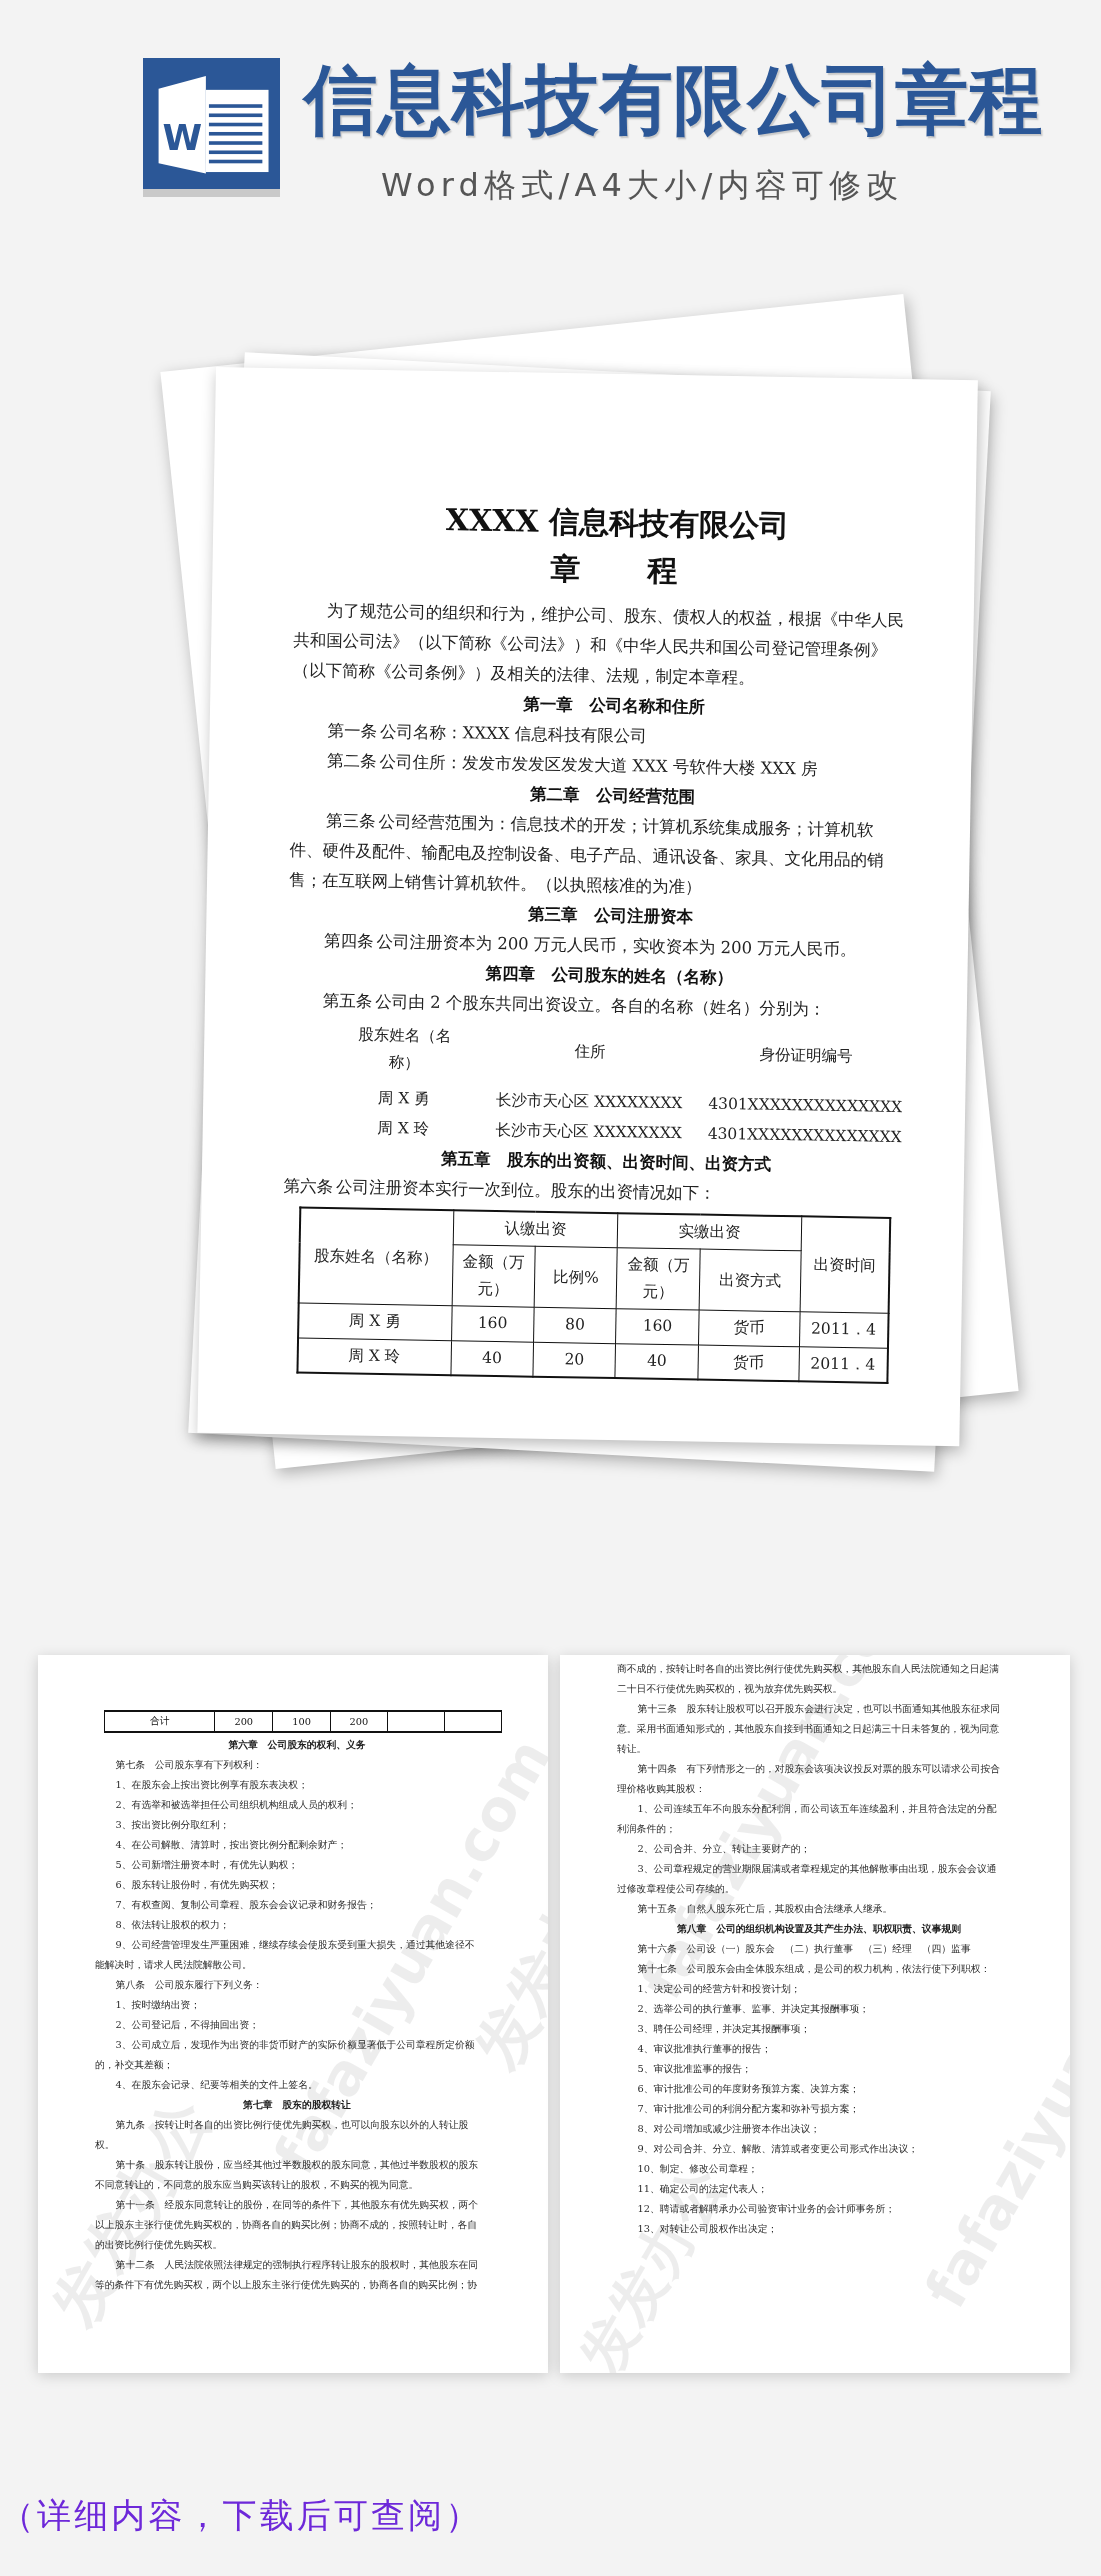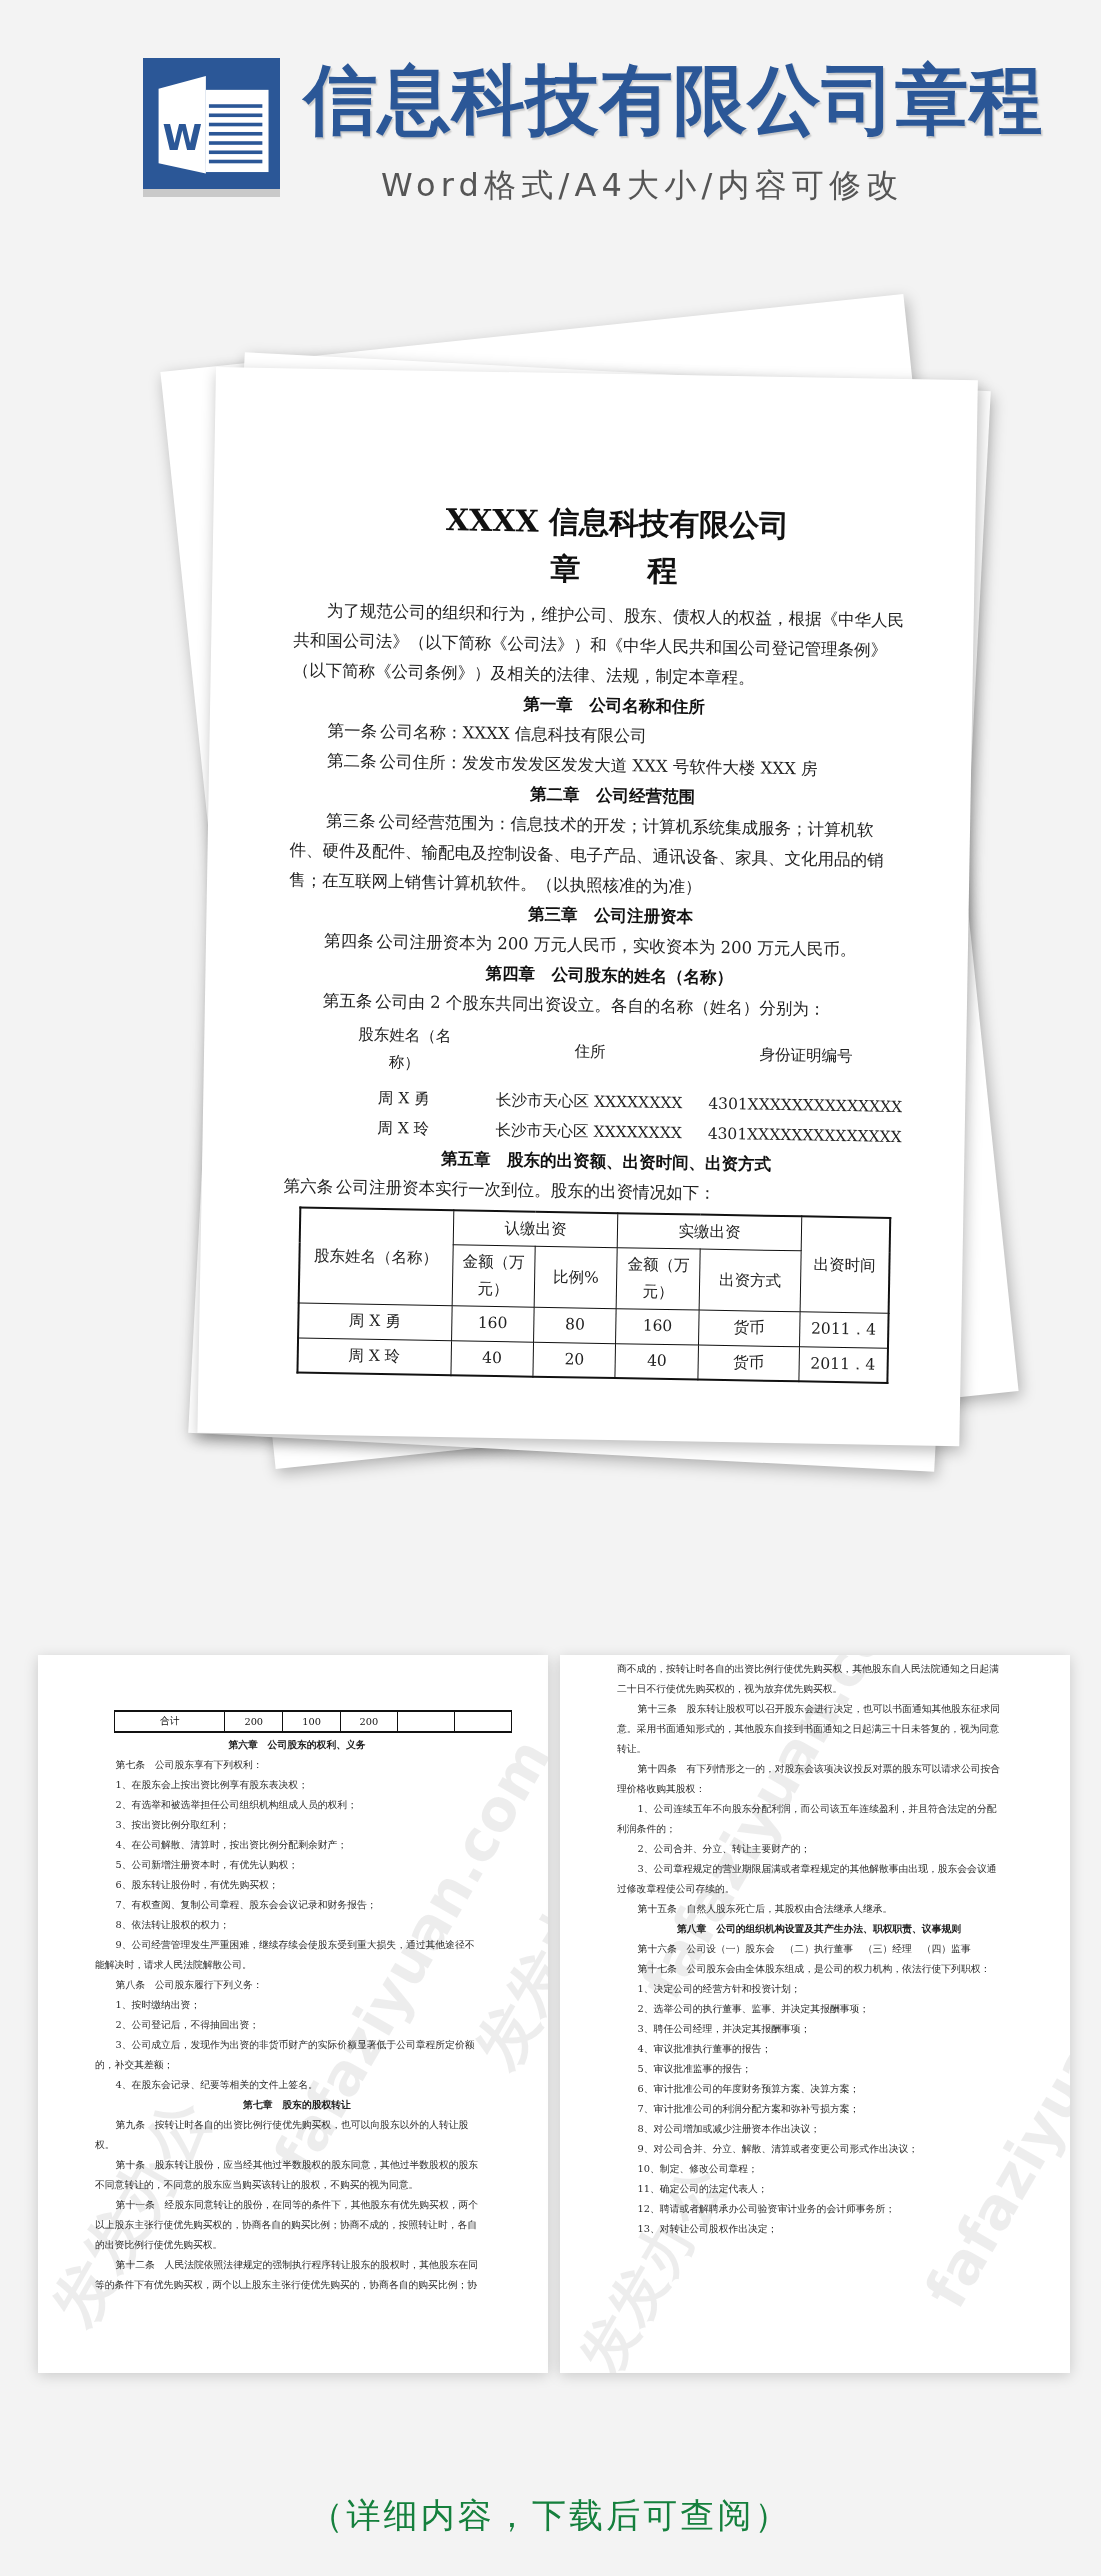--- a/index.html
+++ b/index.html
@@ -42,21 +42,21 @@
   .thumb.right { left: 560px; }
   .thumb .inner { position: absolute; left: 0; top: 0; width: 100%; padding: 0 49px 0 57px; }
   .t-p { font-size: 9.8px; line-height: 20px; color: #2a2a2a; white-space: nowrap; overflow: hidden; }
   .t-p.ind { padding-left: 20.6px; }
   .t-chap { text-align: center; font-family: "DejaVu Sans", sans-serif; font-weight: bold; font-size: 9.8px; line-height: 20px; color: #222; }
   table.total { border-collapse: collapse; width: 398px; font-size: 9.8px; border-top: 2.6px solid #111; border-bottom: 2.6px solid #111; border-left: 1px solid #111; border-right: 1px solid #111; margin-left: -10.3px; }
   table.total td { border: 0.8px solid #111; height: 20.6px; text-align: center; }
 
   .wm { position: absolute; font-family: "DejaVu Sans", sans-serif; font-weight: bold; color: rgba(0,0,0,0.07); white-space: nowrap; pointer-events: none; }
 
-  .footer { position: absolute; left: 0; width: 1101px; top: 2493px; text-align: center; font-family: "DejaVu Sans", sans-serif; font-size: 34px; color: #15803d; letter-spacing: 3.1px; }
+  .footer { position: absolute; left: 0; width: 1101px; top: 2493px; text-align: left; font-family: "DejaVu Sans", sans-serif; font-size: 34px; color: #6d28d9; letter-spacing: 3.1px; }
 </style>
 </head>
 <body>
 
 <div class="hdr-icon">
   <div class="blue"></div>
   <div class="base"></div>
   <svg class="sheet" viewBox="0 0 210 140" style="position:absolute;left:7.2px;top:14.4px;width:77px;height:108px;">
   </svg>
   <svg viewBox="0 0 266 255" width="137" height="131" style="position:absolute;left:0;top:0;">
@@ -142,21 +142,21 @@
       <td>40</td>
       <td>货币</td>
       <td>2011．4</td>
     </tr>
   </tbody>
     </table>
 </div>
 
 <div class="thumb left">
   <div class="inner" style="padding-top:55px;">
-    <table class="total" style="margin-left:19px;">
+    <table class="total" style="margin-left:9px;">
       <tbody>
           <tr>
         <td style="width:111px;">合计</td>
         <td style="width:58px;">200</td>
         <td style="width:58px;">100</td>
         <td style="width:57px;">200</td>
         <td style="width:58px;"></td>
         <td style="width:57px;"></td>
       </tr>
     </tbody>

